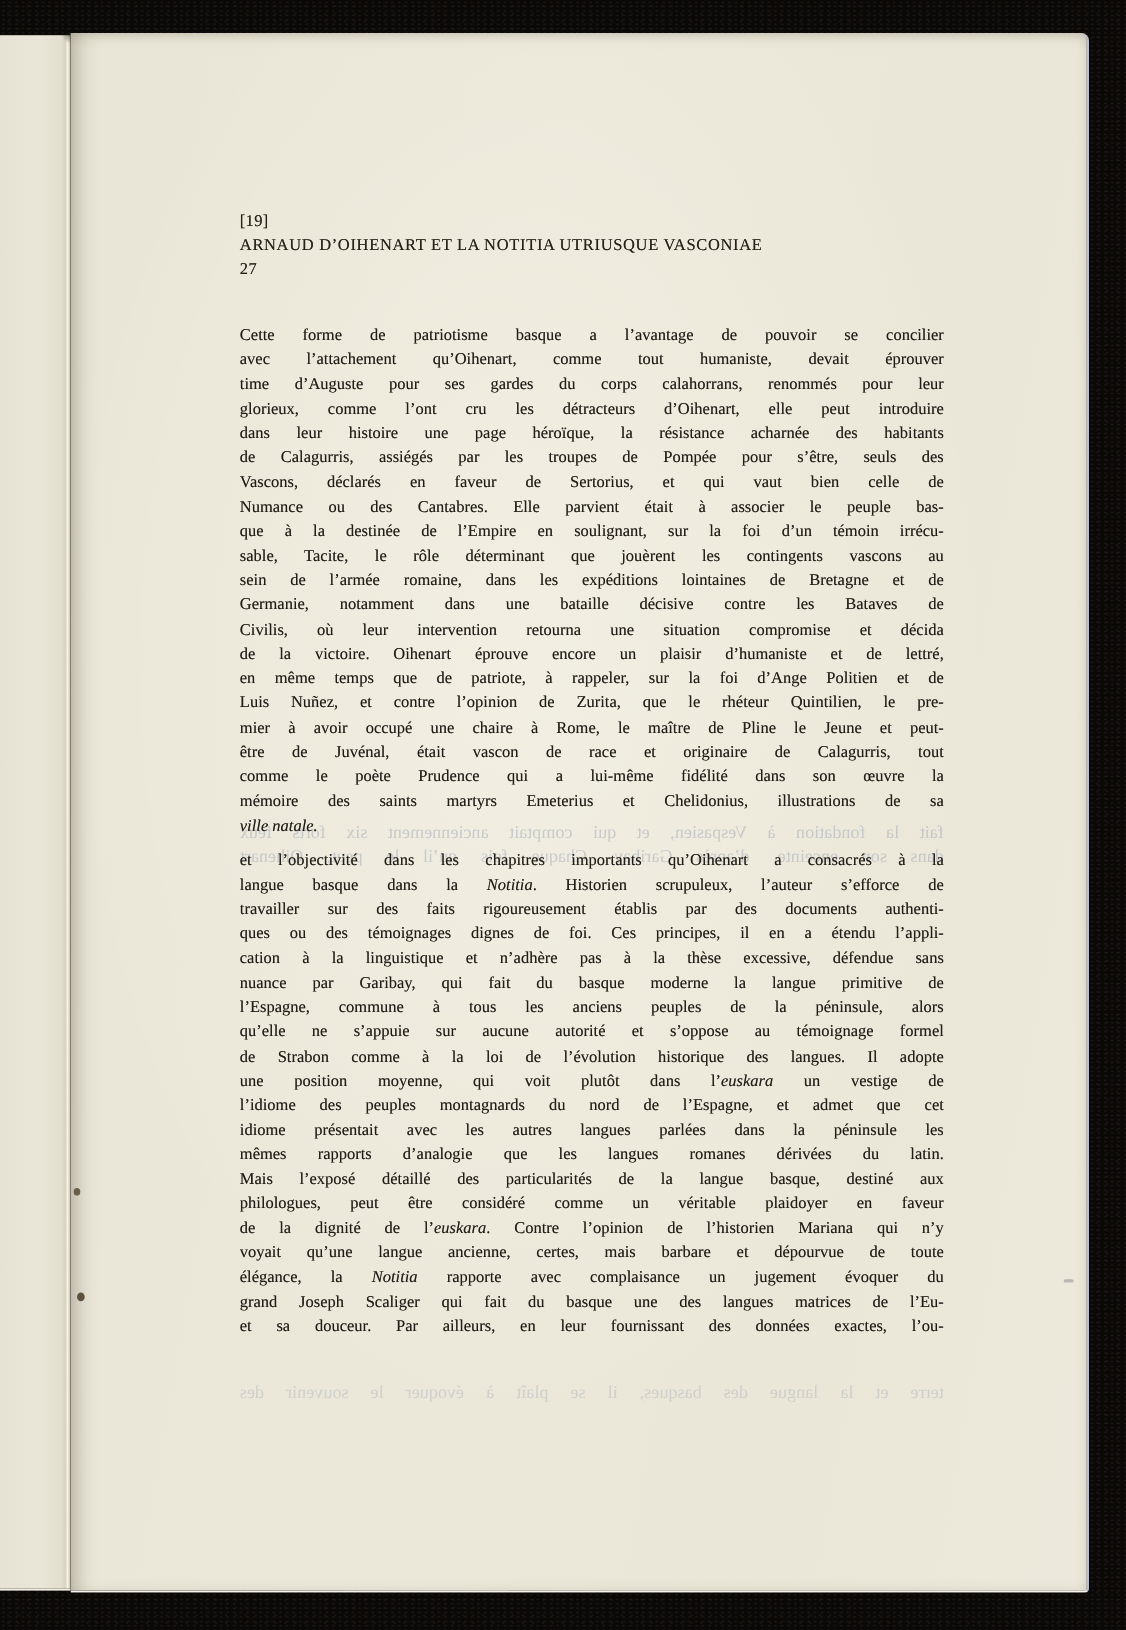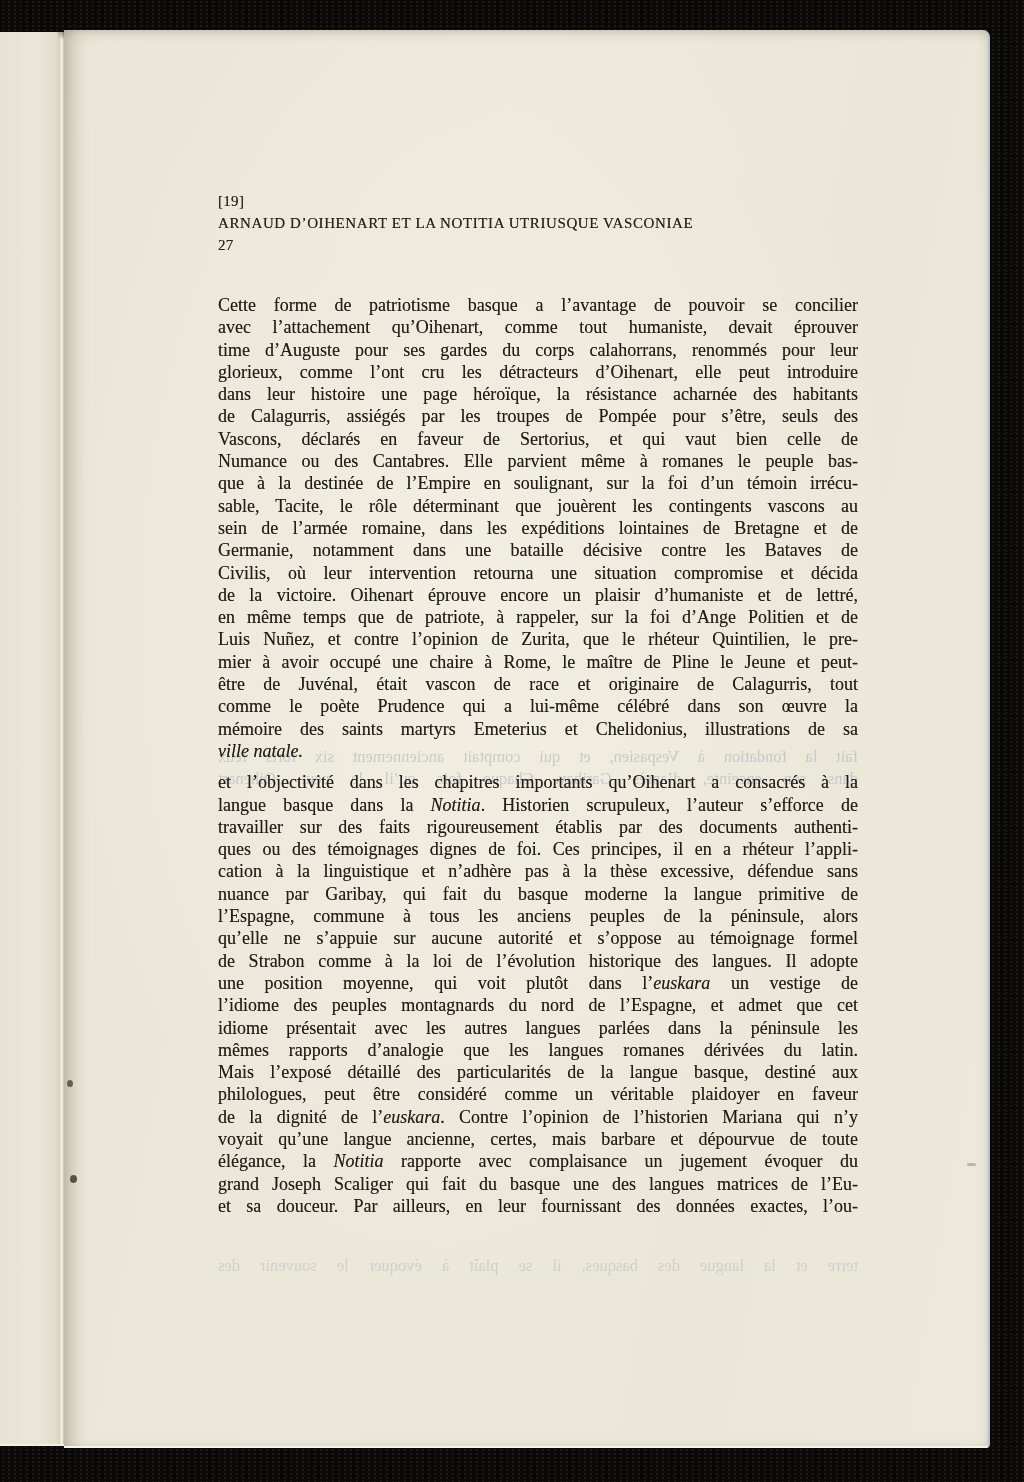--- a/index.html
+++ b/index.html
@@ -35,21 +35,21 @@
   }
   .text-col{position:absolute;left:154px;top:160px;width:640px;}
   .page-header{
     display:flex;justify-content:space-between;align-items:baseline;
     font-size:15px;line-height:22px;color:#262219;letter-spacing:.3px;
     text-shadow:0 0 .3px rgba(38,34,25,.6);
     flex-direction:column;
   }
   .page-header .title{flex:1;text-align:center;letter-spacing:.6px;}
   .body-text{
-    margin-top:38px;font-size:18px;color:#201d17;
+    margin-top:38px;font-size:15px;color:#201d17;
     text-shadow:0 0 .35px rgba(32,29,23,.55);
   }
   .line{
     height:22.3px;line-height:22.3px;overflow:hidden;
     text-align:justify;text-align-last:justify;
   }
   .line.end{text-align-last:left;font-style:italic;}
   .line.first{text-indent:26px;}
   .para + .para{margin-top:9px;}
   .it{font-style:italic;}
@@ -94,40 +94,40 @@
     </div>
     <div class="body-text">
         <div class="para">
           <div class="line"><span>Cette forme de patriotisme basque a l’avantage de pouvoir se concilier</span></div>
           <div class="line"><span>avec l’attachement qu’Oihenart, comme tout humaniste, devait éprouver</span></div>
           <div class="line"><span>time d’Auguste pour ses gardes du corps calahorrans, renommés pour leur</span></div>
           <div class="line"><span>glorieux, comme l’ont cru les détracteurs d’Oihenart, elle peut introduire</span></div>
           <div class="line"><span>dans leur histoire une page héroïque, la résistance acharnée des habitants</span></div>
           <div class="line"><span>de Calagurris, assiégés par les troupes de Pompée pour s’être, seuls des</span></div>
           <div class="line"><span>Vascons, déclarés en faveur de Sertorius, et qui vaut bien celle de</span></div>
-          <div class="line"><span>Numance ou des Cantabres. Elle parvient même à romanes le peuple bas-</span></div>
+          <div class="line"><span>Numance ou des Cantabres. Elle parvient était à associer le peuple bas-</span></div>
           <div class="line"><span>que à la destinée de l’Empire en soulignant, sur la foi d’un témoin irrécu-</span></div>
           <div class="line"><span>sable, Tacite, le rôle déterminant que jouèrent les contingents vascons au</span></div>
           <div class="line"><span>sein de l’armée romaine, dans les expéditions lointaines de Bretagne et de</span></div>
           <div class="line"><span>Germanie, notamment dans une bataille décisive contre les Bataves de</span></div>
           <div class="line"><span>Civilis, où leur intervention retourna une situation compromise et décida</span></div>
           <div class="line"><span>de la victoire. Oihenart éprouve encore un plaisir d’humaniste et de lettré,</span></div>
           <div class="line"><span>en même temps que de patriote, à rappeler, sur la foi d’Ange Politien et de</span></div>
           <div class="line"><span>Luis Nuñez, et contre l’opinion de Zurita, que le rhéteur Quintilien, le pre-</span></div>
           <div class="line"><span>mier à avoir occupé une chaire à Rome, le maître de Pline le Jeune et peut-</span></div>
           <div class="line"><span>être de Juvénal, était vascon de race et originaire de Calagurris, tout</span></div>
-          <div class="line"><span>comme le poète Prudence qui a lui-même célébré dans son œuvre la</span></div>
+          <div class="line"><span>comme le poète Prudence qui a lui-même fidélité dans son œuvre la</span></div>
           <div class="line"><span>mémoire des saints martyrs Emeterius et Chelidonius, illustrations de sa</span></div>
           <div class="line end"><span>ville natale.</span></div>
         </div>
         <div class="para">
           <div class="line"><span>et l’objectivité dans les chapitres importants qu’Oihenart a consacrés à la</span></div>
           <div class="line"><span>langue basque dans la </span><span class="it">Notitia</span><span>. Historien scrupuleux, l’auteur s’efforce de</span></div>
           <div class="line"><span>travailler sur des faits rigoureusement établis par des documents authenti-</span></div>
-          <div class="line"><span>ques ou des témoignages dignes de foi. Ces principes, il en a rhéteur l’appli-</span></div>
+          <div class="line"><span>ques ou des témoignages dignes de foi. Ces principes, il en a étendu l’appli-</span></div>
           <div class="line"><span>cation à la linguistique et n’adhère pas à la thèse excessive, défendue sans</span></div>
           <div class="line"><span>nuance par Garibay, qui fait du basque moderne la langue primitive de</span></div>
           <div class="line"><span>l’Espagne, commune à tous les anciens peuples de la péninsule, alors</span></div>
           <div class="line"><span>qu’elle ne s’appuie sur aucune autorité et s’oppose au témoignage formel</span></div>
           <div class="line"><span>de Strabon comme à la loi de l’évolution historique des langues. Il adopte</span></div>
           <div class="line"><span>une position moyenne, qui voit plutôt dans l’</span><span class="it">euskara</span><span> un vestige de</span></div>
           <div class="line"><span>l’idiome des peuples montagnards du nord de l’Espagne, et admet que cet</span></div>
           <div class="line"><span>idiome présentait avec les autres langues parlées dans la péninsule les</span></div>
           <div class="line"><span>mêmes rapports d’analogie que les langues romanes dérivées du latin.</span></div>
           <div class="line"><span>Mais l’exposé détaillé des particularités de la langue basque, destiné aux</span></div>

